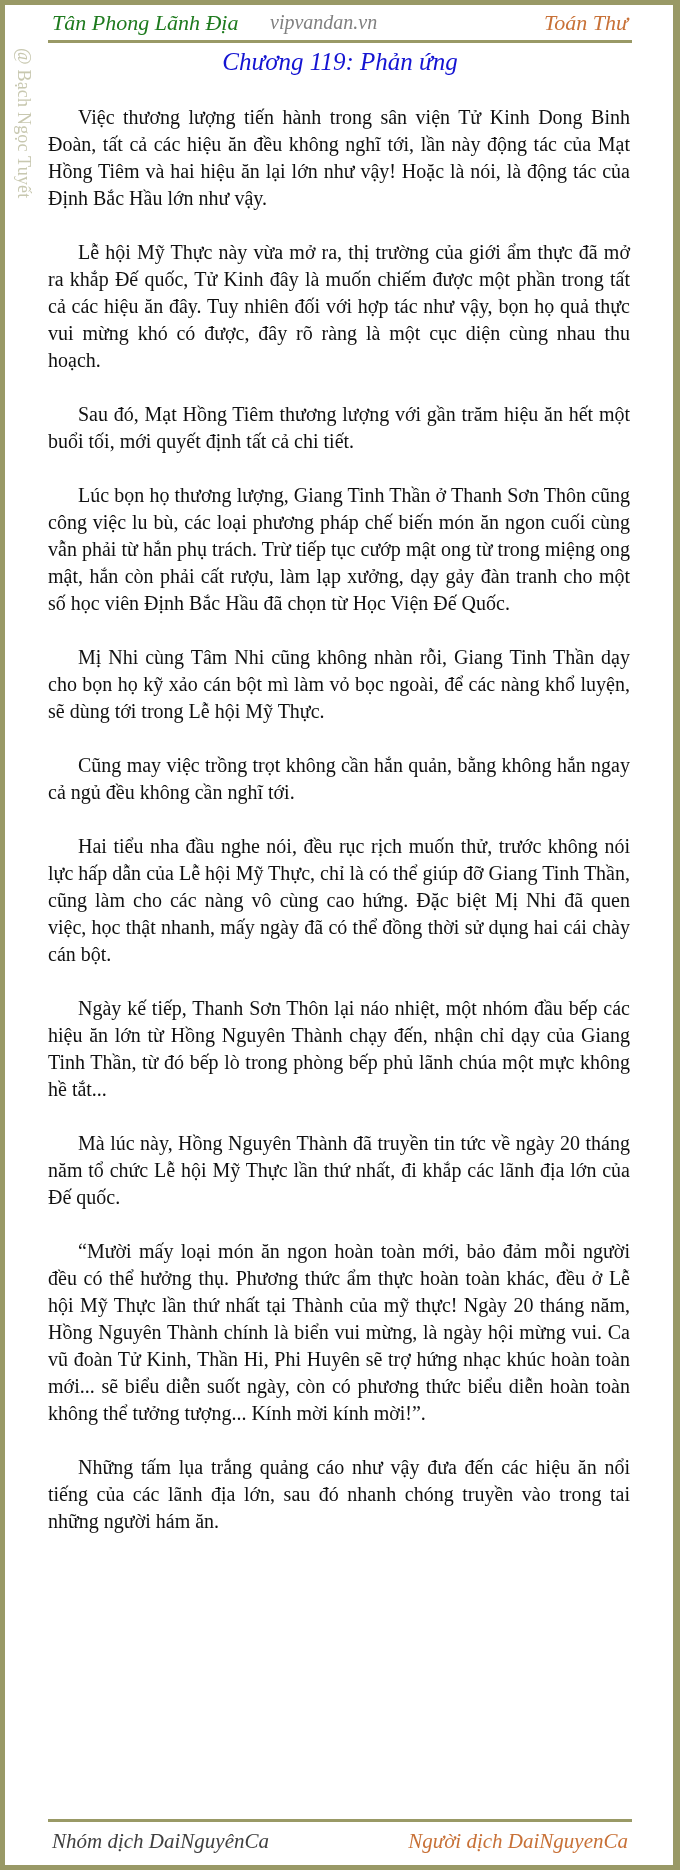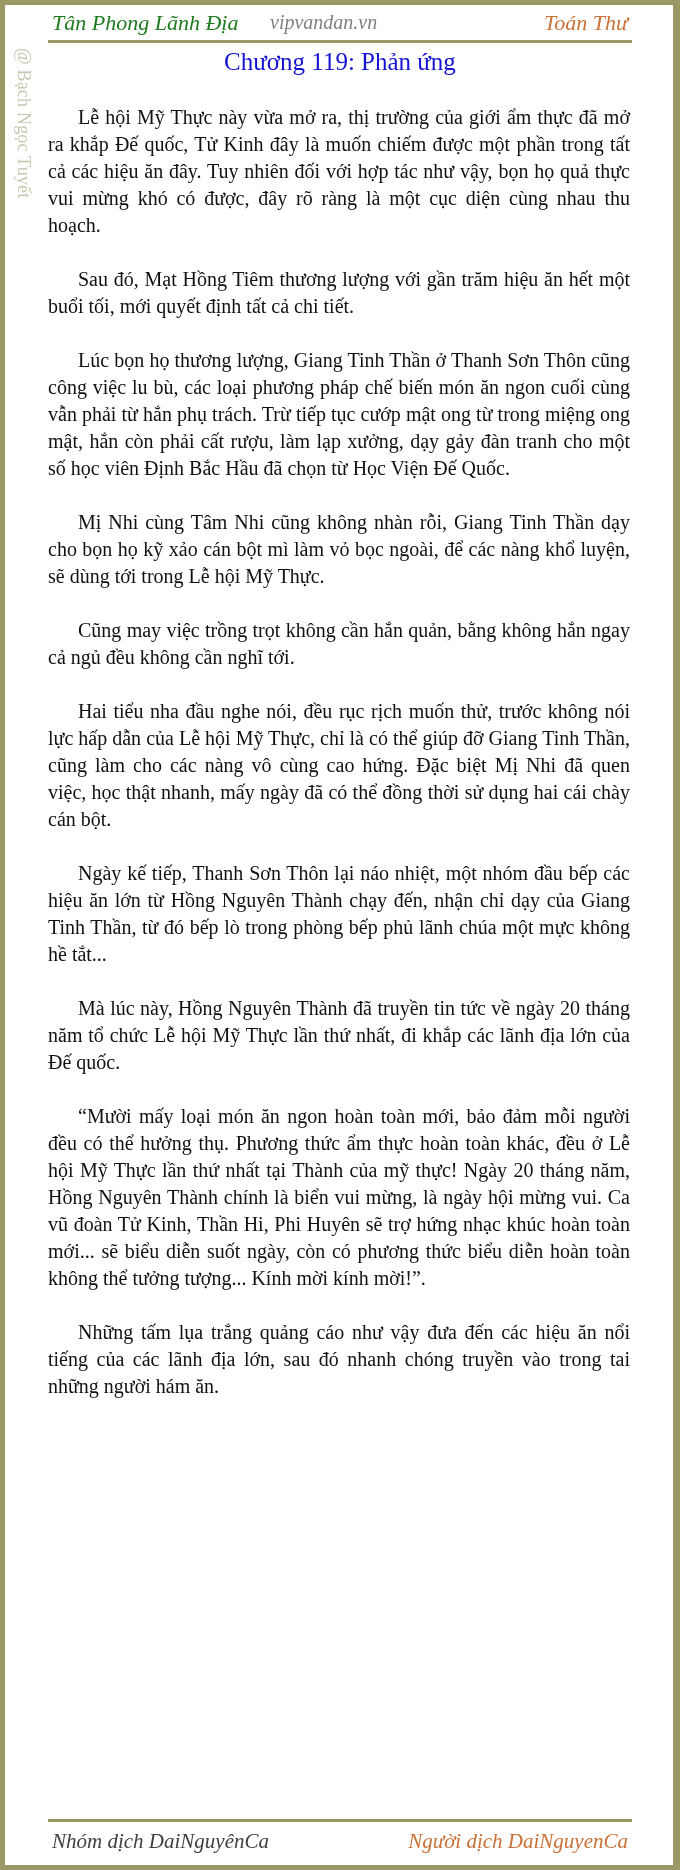--- a/index.html
+++ b/index.html
@@ -50,21 +50,21 @@
       position: absolute; right: 4px; top: 4px;
       font-style: italic; font-size: 22px; color: #c87137; margin-left: 8px;
     }
     .rule-top {
       position: absolute; left: 48px; top: 40px;
       width: 584px; height: 3px; background: #999966;
     }
     .chapter-title {
       position: absolute; left: 48px; top: 48px;
       width: 584px; text-align: center;
-      font-size: 25px; color: #1414d2;
+      font-size: 25px; color: #1414d2; font-style: italic;
     }
     .content {
       position: absolute; left: 48px; top: 104px;
       width: 582px;
       font-size: 20px;
       line-height: 27px;
       color: #111111;
     }
     .content p {
       margin: 0 0 27px 0;
@@ -96,20 +96,21 @@
 <div class="header">
   <span class="title">Tân Phong Lãnh Địa</span>
   <span class="site">vipvandan.vn</span>
   <span class="author">Toán Thư</span>
 </div>
 <div class="rule-top"></div>
 
 <div class="chapter-title">Chương 119: Phản ứng</div>
 
 <div class="content">
+  <p>Việc thương lượng tiến hành trong sân viện Tử Kinh Dong Binh Đoàn, tất cả các hiệu ăn đều không nghĩ tới, lần này động tác của Mạt Hồng Tiêm và hai hiệu ăn lại lớn như vậy! Hoặc là nói, là động tác của Định Bắc Hầu lớn như vậy.</p>
   <p>Lễ hội Mỹ Thực này vừa mở ra, thị trường của giới ẩm thực đã mở ra khắp Đế quốc, Tử Kinh đây là muốn chiếm được một phần trong tất cả các hiệu ăn đây. Tuy nhiên đối với hợp tác như vậy, bọn họ quả thực vui mừng khó có được, đây rõ ràng là một cục diện cùng nhau thu hoạch.</p>
   <p>Sau đó, Mạt Hồng Tiêm thương lượng với gần trăm hiệu ăn hết một buổi tối, mới quyết định tất cả chi tiết.</p>
   <p>Lúc bọn họ thương lượng, Giang Tinh Thần ở Thanh Sơn Thôn cũng công việc lu bù, các loại phương pháp chế biến món ăn ngon cuối cùng vẫn phải từ hắn phụ trách. Trừ tiếp tục cướp mật ong từ trong miệng ong mật, hắn còn phải cất rượu, làm lạp xưởng, dạy gảy đàn tranh cho một số học viên Định Bắc Hầu đã chọn từ Học Viện Đế Quốc.</p>
   <p>Mị Nhi cùng Tâm Nhi cũng không nhàn rỗi, Giang Tinh Thần dạy cho bọn họ kỹ xảo cán bột mì làm vỏ bọc ngoài, để các nàng khổ luyện, sẽ dùng tới trong Lễ hội Mỹ Thực.</p>
   <p>Cũng may việc trồng trọt không cần hắn quản, bằng không hắn ngay cả ngủ đều không cần nghĩ tới.</p>
   <p>Hai tiểu nha đầu nghe nói, đều rục rịch muốn thử, trước không nói lực hấp dẫn của Lễ hội Mỹ Thực, chỉ là có thể giúp đỡ Giang Tinh Thần, cũng làm cho các nàng vô cùng cao hứng. Đặc biệt Mị Nhi đã quen việc, học thật nhanh, mấy ngày đã có thể đồng thời sử dụng hai cái chày cán bột.</p>
   <p>Ngày kế tiếp, Thanh Sơn Thôn lại náo nhiệt, một nhóm đầu bếp các hiệu ăn lớn từ Hồng Nguyên Thành chạy đến, nhận chỉ dạy của Giang Tinh Thần, từ đó bếp lò trong phòng bếp phủ lãnh chúa một mực không hề tắt...</p>
   <p>Mà lúc này, Hồng Nguyên Thành đã truyền tin tức về ngày 20 tháng năm tổ chức Lễ hội Mỹ Thực lần thứ nhất, đi khắp các lãnh địa lớn của Đế quốc.</p>
   <p>“Mười mấy loại món ăn ngon hoàn toàn mới, bảo đảm mỗi người đều có thể hưởng thụ. Phương thức ẩm thực hoàn toàn khác, đều ở Lễ hội Mỹ Thực lần thứ nhất tại Thành của mỹ thực! Ngày 20 tháng năm, Hồng Nguyên Thành chính là biển vui mừng, là ngày hội mừng vui. Ca vũ đoàn Tử Kinh, Thần Hi, Phi Huyên sẽ trợ hứng nhạc khúc hoàn toàn mới... sẽ biểu diễn suốt ngày, còn có phương thức biểu diễn hoàn toàn không thể tưởng tượng... Kính mời kính mời!”.</p>
   <p>Những tấm lụa trắng quảng cáo như vậy đưa đến các hiệu ăn nổi tiếng của các lãnh địa lớn, sau đó nhanh chóng truyền vào trong tai những người hám ăn.</p>

